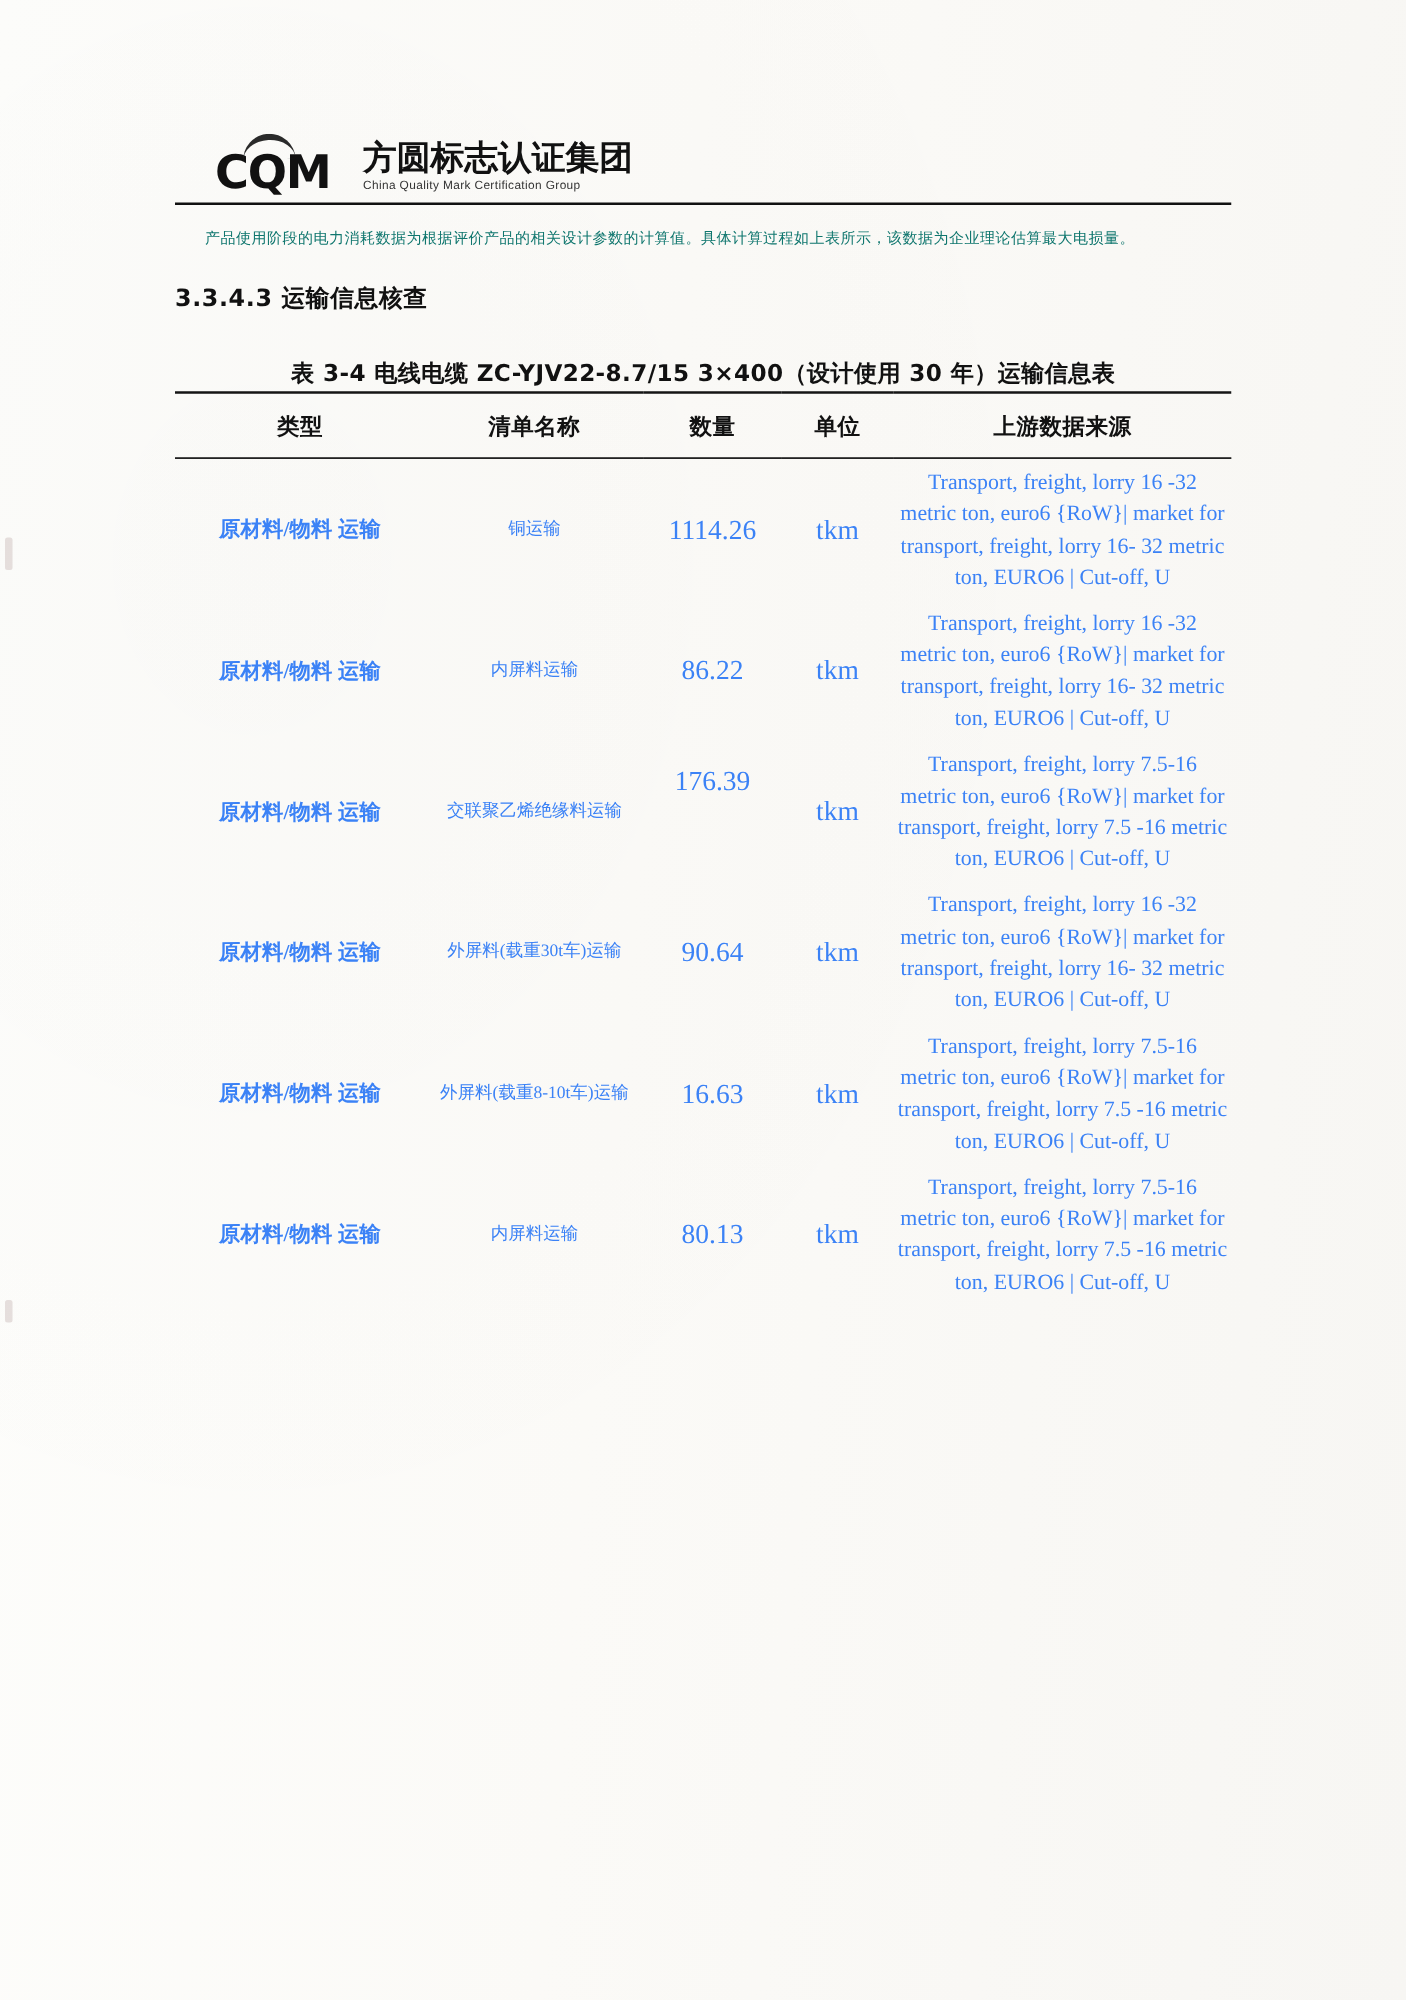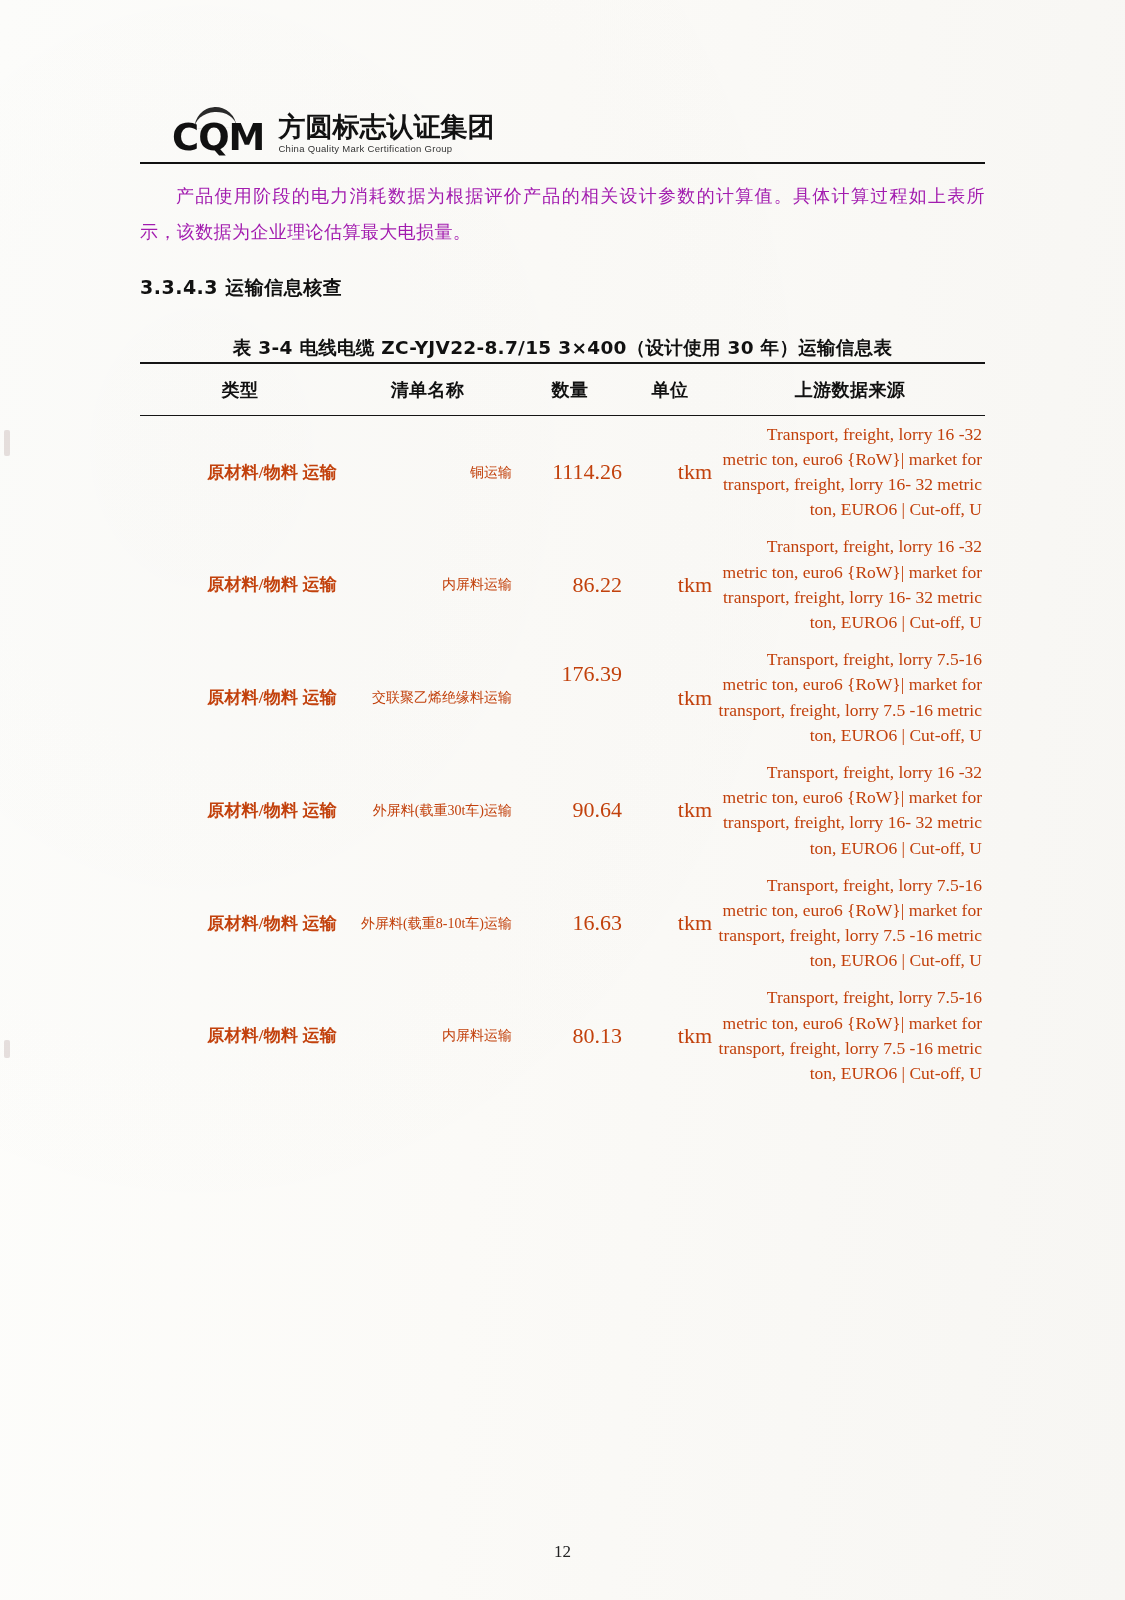--- a/index.html
+++ b/index.html
@@ -32,21 +32,21 @@
     position: absolute;
     left: 140px;
     top: 100px;
     width: 845px;
   }
 
   
   .logo-row {
     display: flex;
     align-items: flex-end;
-    gap: 14px;
+    gap: 26px;
     height: 56px;
     margin-left: 32px;
   }
   .logo-mark {
     position: relative;
     font-family: "DejaVu Sans", sans-serif;
     font-weight: 700;
     font-size: 37px;
     letter-spacing: -1px;
     color: #111;
@@ -80,27 +80,27 @@
 
   .rule-top {
     margin-top: 6px;
     border-top: 2px solid #111;
     width: 845px;
   }
 
   
   p.body {
     font-family: "DejaVu Sans", sans-serif;
-    font-size: 18px;
+    font-size: 12px;
     line-height: 2.02;
     text-align: justify;
     margin: 14px 0 0 0;
     text-indent: 2em;
     letter-spacing: 0.4px;
-    color: #a21caf;
+    color: #0f766e;
   }
   h3.heading {
     font-family: "DejaVu Sans", sans-serif;
     font-weight: 700;
     font-size: 19px;
     margin: 24px 0 4px 0;
     letter-spacing: 0.5px;
     color: #111;
   }
   .table-caption {
@@ -127,23 +127,23 @@
     text-align: center;
     color: #111;
     letter-spacing: 0.4px;
   }
   table.data thead tr {
     border-top: 2px solid #151515;
     border-bottom: 1.5px solid #151515;
   }
   table.data tbody td {
     vertical-align: middle;
-    text-align: right;
+    text-align: center;
     padding: 6px 3px;
-    color: #c2410c;
+    color: #3b82f6;
     font-family: Liberation Serif, serif;
   }
   td.c-type {
     font-family: "DejaVu Sans", sans-serif;
     font-weight: 700;
     font-size: 17px;
     letter-spacing: 0.2px;
   }
   td.c-name {
     font-family: "DejaVu Sans", sans-serif;
@@ -280,14 +280,13 @@
           <td class="c-type">原材料/物料 运输</td>
           <td class="c-name">内屏料运输</td>
           <td class="c-qty">80.13</td>
           <td class="c-unit">tkm</td>
           <td class="c-src">Transport, freight, lorry 7.5-16 metric ton, euro6 {RoW}| market for transport, freight, lorry 7.5 -16 metric ton, EURO6 | Cut-off, U</td>
         </tr>
       </tbody>
     </table>
   </div>
 
-  <div class="page-number">12</div>
 </div>
 
 </body></html>

